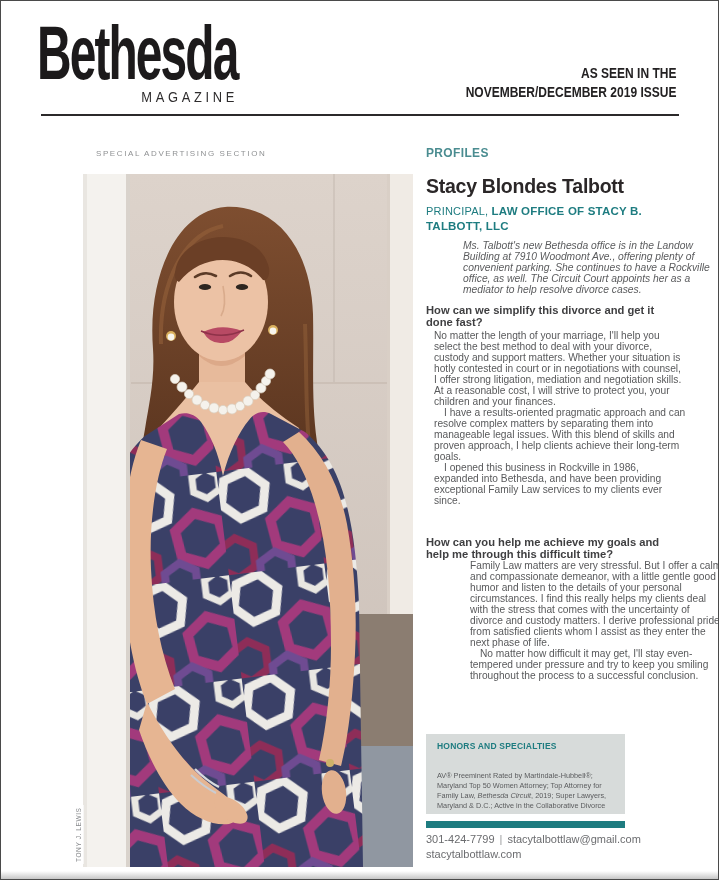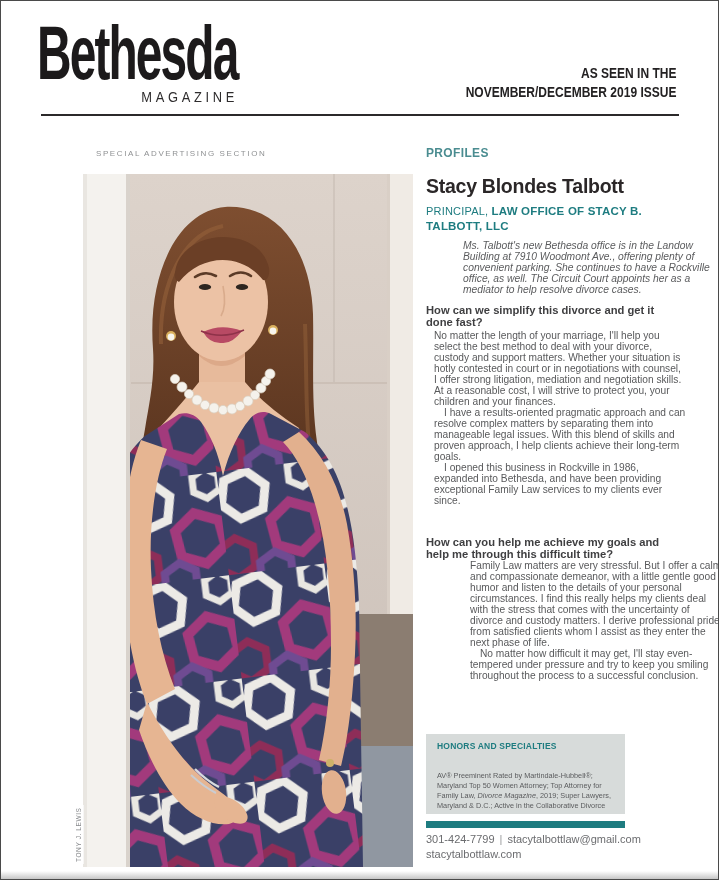--- a/index.html
+++ b/index.html
@@ -210,21 +210,21 @@
 
     <div class="q-head q2-head">How can you help me achieve my goals and help me through this difficult time?</div>
     <div class="body-text q2-body">
       <p>Family Law matters are very stressful. But I offer a calm and compassionate demeanor, with a little gentle good humor and listen to the details of your personal circumstances. I find this really helps my clients deal with the stress that comes with the uncertainty of divorce and custody matters. I derive professional pride from satisfied clients whom I assist as they enter the next phase of life.</p>
       <p>No matter how difficult it may get, I'll stay even-tempered under pressure and try to keep you smiling throughout the process to a successful conclusion.</p>
     </div>
 
     <div class="honors">
       <div class="honors-head">HONORS AND SPECIALTIES</div>
       <div class="honors-text">
-        <span>AV® Preeminent Rated by Martindale-Hubbell®; Maryland Top 50 Women Attorney; Top Attorney for Family Law, </span><i>Divorce Magazine</i><span>, 2019; Super Lawyers, Maryland &amp; D.C.; Active in the Collaborative Divorce Association, Women's Bar Association &amp; Montgomery County Bar Association.</span>
+        <span>AV® Preeminent Rated by Martindale-Hubbell®; Maryland Top 50 Women Attorney; Top Attorney for Family Law, </span><i>Bethesda Circuit</i><span>, 2019; Super Lawyers, Maryland &amp; D.C.; Active in the Collaborative Divorce Association, Women's Bar Association &amp; Montgomery County Bar Association.</span>
       </div>
     </div>
 
     <div class="teal-bar"></div>
 
     <div class="contact">
       <div>
         <span>301-424-7799</span><span class="sep">|</span><span>stacytalbottlaw@gmail.com</span>
       </div>
       <div>stacytalbottlaw.com</div>

